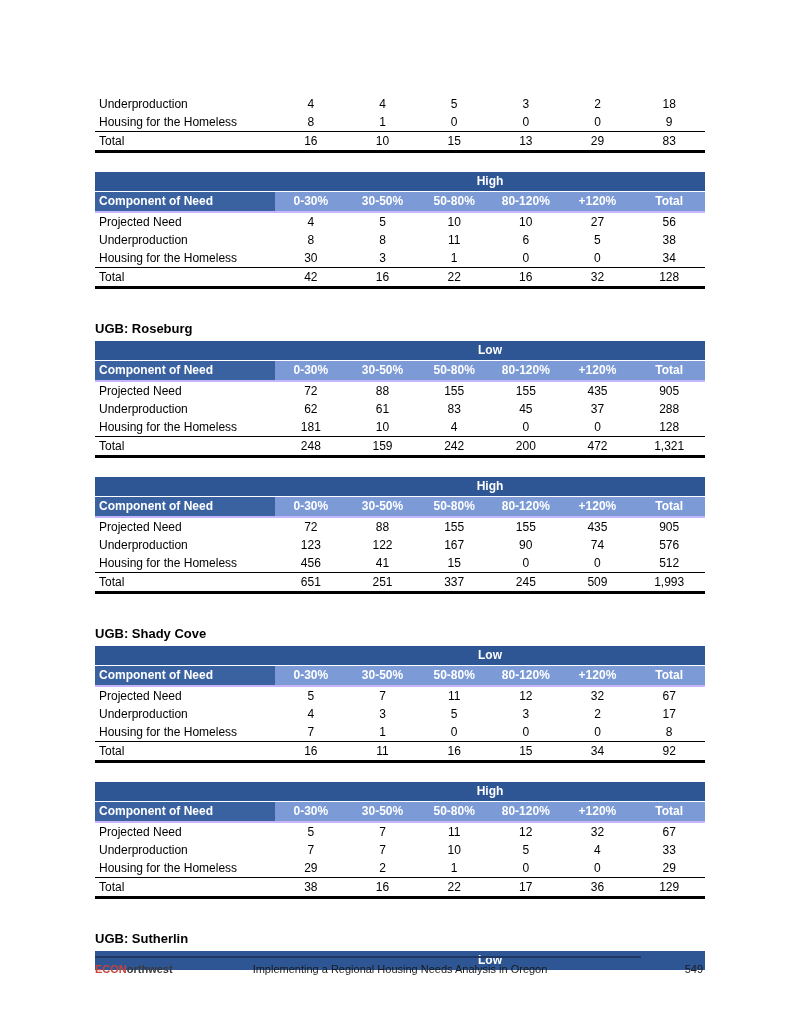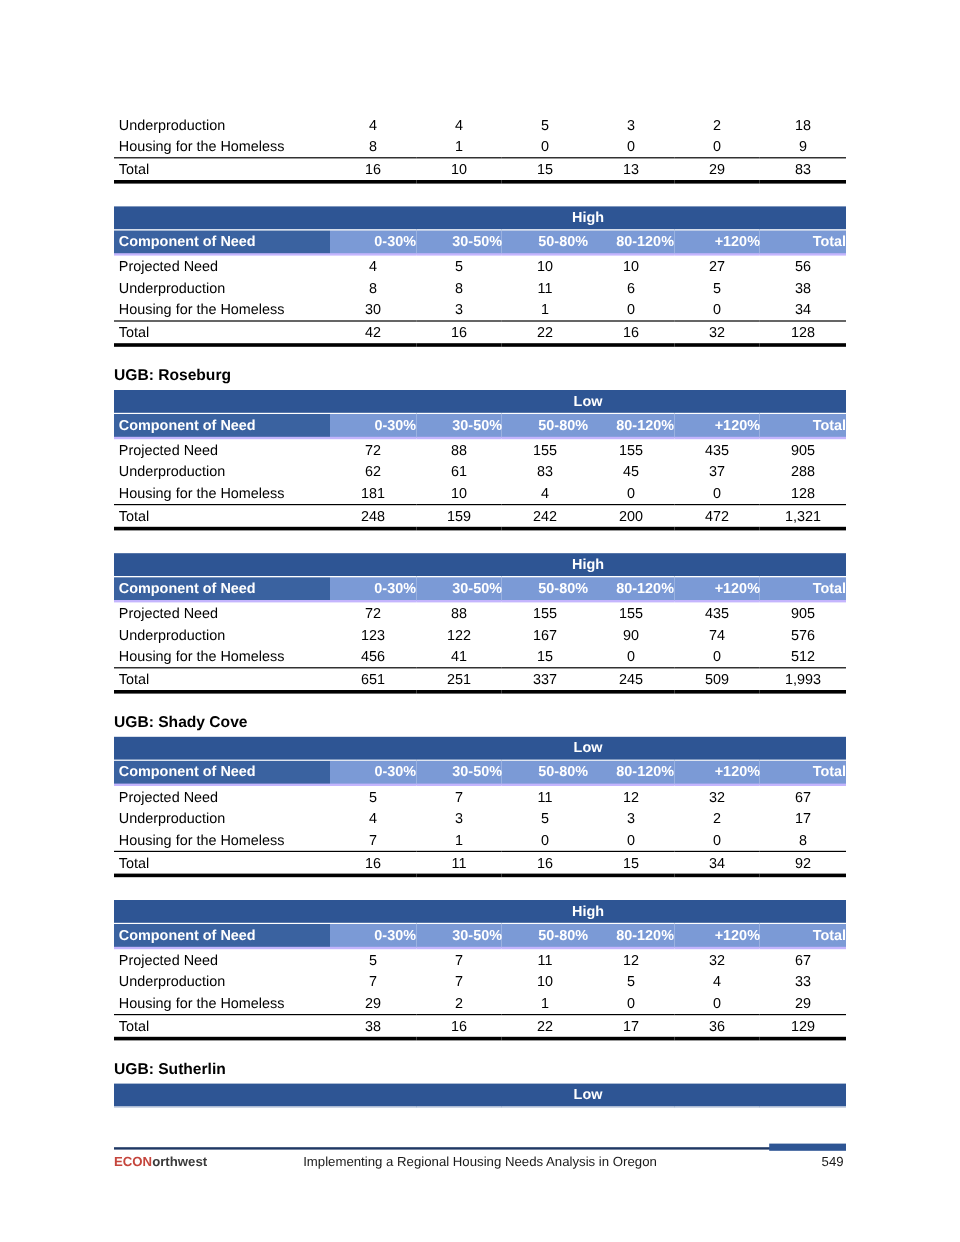--- a/index.html
+++ b/index.html
@@ -11,21 +11,21 @@
     color:#000;
     overflow:hidden;
   }
   .content{
     position:absolute;
     left:95px;top:95px;
     width:610px;
   }
   
   .heading{
-    margin-top:16px;
+    margin-top:32px;
     margin-bottom:5px;
     height:15px;
     font-size:13px;
     font-weight:bold;
     color:#000;
   }
   
   table.tbl{
     border-collapse:collapse;
     table-layout:fixed;
@@ -54,21 +54,21 @@
     font-size:12px;
     border-bottom:2px solid #c4b5fd;
   }
   tr.cols th.hdr-label{
     background:#3a62a0;
     text-align:left;
     padding-left:4px;
   }
   tr.cols th.hdr-val{
     background:#7b9ad6;
-    text-align:right;
+    text-align:center;
   }
   tbody td{
     height:18px;
     padding:0;
     line-height:18px;
   }
   tbody td.lbl{text-align:left;padding-left:4px;}
   tbody td.num{text-align:center;}
   tr.total td{
     border-top:1px solid #000;

